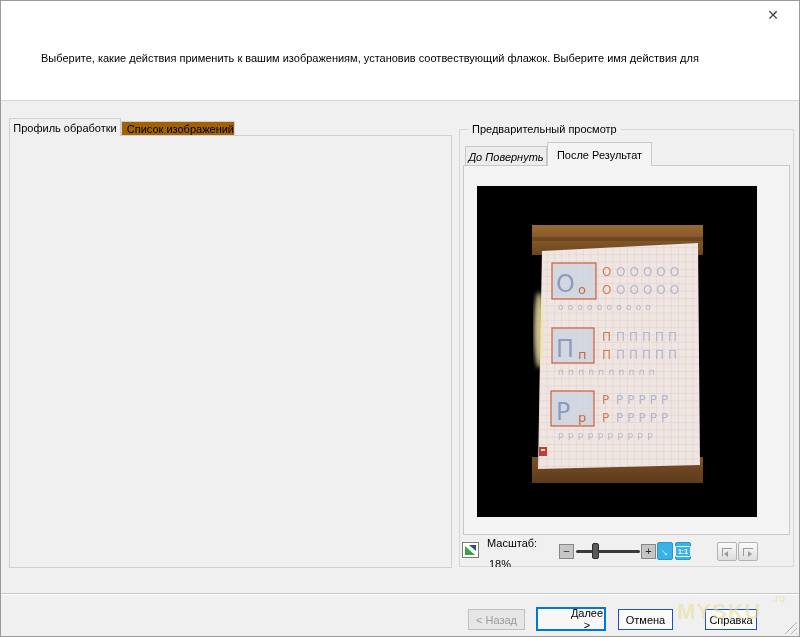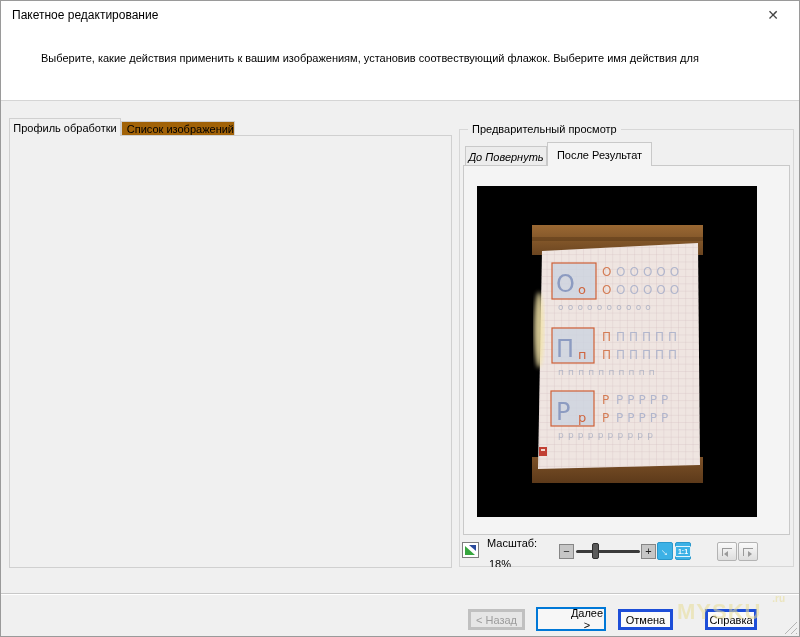--- a/index.html
+++ b/index.html
@@ -41,21 +41,21 @@
   .xglyph{color:#cc3b3b;font-weight:bold;font-size:13px;line-height:13px;}
   
   .listbox{position:absolute;left:21px;top:238px;width:157px;height:285px;background:#ffffff;border:1px solid #7f7f7f;overflow:hidden;}
   .lrow{display:flex;align-items:center;height:16px;padding-left:4px;cursor:pointer;}
   .lrow.selected{background:#e9edf2;}
   .cb{position:relative;width:12px;height:12px;border:1px solid #707070;background:#fff;margin-right:5px;flex:0 0 auto;}
   .cb.dim{border-color:#b3b3b3;}
   .cb.checked::after{content:"✓";position:absolute;left:0px;top:-2px;font-size:11px;font-weight:bold;color:#111;}
   .cb.dim.checked::after{color:#8f8f8f;}
   
-  .btn{position:absolute;background:#fbfbfb;border:3px solid #1d4ed8;text-align:center;cursor:pointer;font-size:11px;font-family:inherit;display:flex;align-items:center;justify-content:center;}
+  .btn{position:absolute;background:#fbfbfb;border:1px solid #1d4ed8;text-align:center;cursor:pointer;font-size:11px;font-family:inherit;display:flex;align-items:center;justify-content:center;}
   .btn.gray{background:#ececec;border-color:#a9a9a9;}
   .btn.disabled{background:#e6e6e6;border-color:#c0c0c0;color:#9c9c9c;cursor:default;}
   .btn.default{border:2px solid #0078d7;background:#f7f7f7;}
   
   .radio-row{position:absolute;display:flex;align-items:center;height:14px;cursor:pointer;}
   .radio{position:relative;width:12px;height:12px;border:1px solid #4a4a4a;border-radius:50%;background:#fff;margin-right:5px;flex:0 0 auto;}
   .radio.on::after{content:"";position:absolute;left:2px;top:2px;width:6px;height:6px;border-radius:50%;background:#1a1a1a;}
   
   .dial{position:absolute;left:266px;top:237px;width:40px;height:40px;border:1px dashed #666;border-radius:50%;}
   .dial-line{position:absolute;left:19px;top:18px;width:18px;height:2px;background:#3d3d3d;}
@@ -108,21 +108,20 @@
     background:repeating-linear-gradient(135deg,transparent 0 3px,#b5b5b5 3px 4px);
     clip-path:polygon(100% 0,100% 100%,0 100%);}
   text{font-family:"DejaVu Sans",sans-serif;}
 </style>
 </head>
 <body>
 
 <div id="dialog">
 
   <div class="titlebar">
-    <span class="ttl">Пакетное редактирование</span>
     <span class="close-btn">✕</span>
   </div>
 
   <div class="header">
     <div class="h-line1 nowrap">Выберите, какие действия применить к вашим изображениям, установив соотвествующий флажок. Выберите имя действия для</div>
   </div>
   <div class="hsep"></div>
 
   <div class="tab active">Профиль обработки</div>
   <div class="tab inactive">Список изображений</div>

